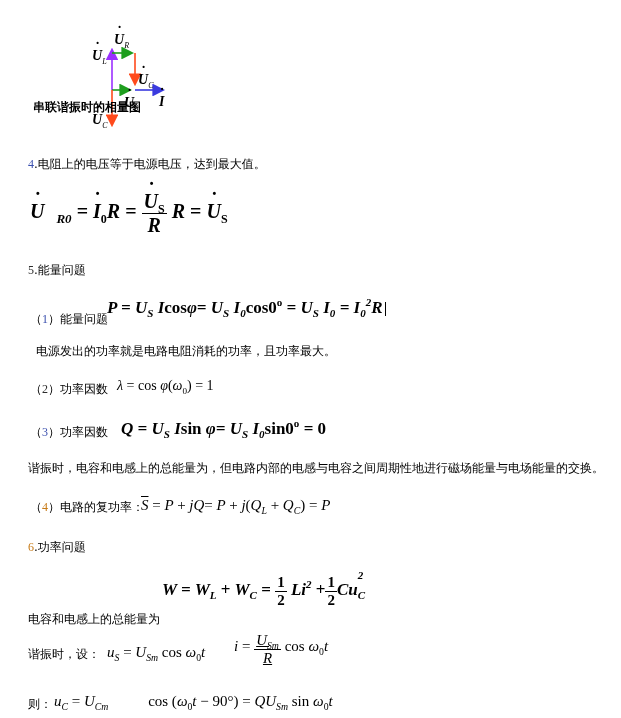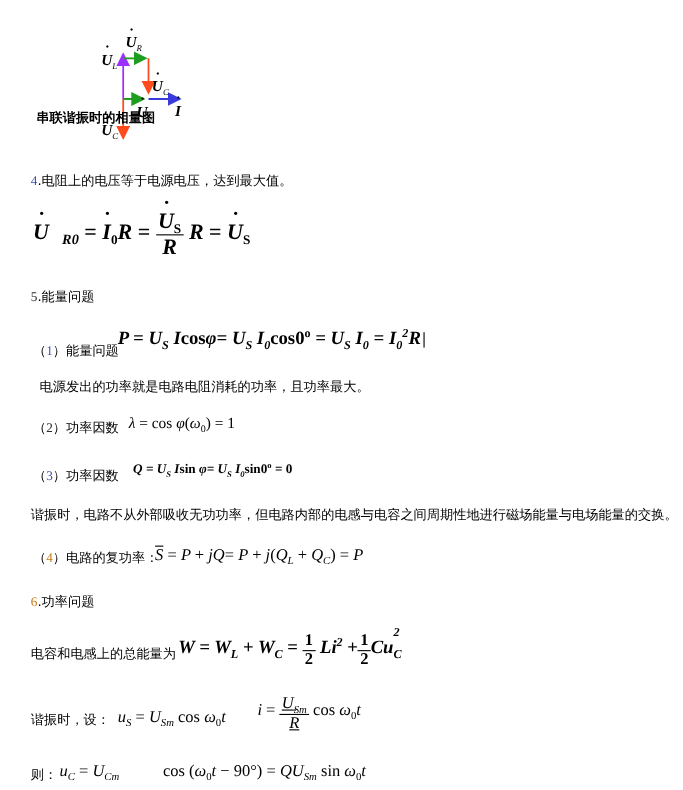--- a/index.html
+++ b/index.html
@@ -100,38 +100,38 @@
 <div class="abs txt" style="left:30px;top:382px;">
   <span>（</span><span class="num">2</span><span>）功率因数</span>
 </div>
 <div class="abs m" style="left:117px;top:378px;font-size:14px;">
   <span class="mi">λ</span> = cos <span class="mi">φ</span>(<span class="mi">ω</span><sub>0</sub>) = 1
 </div>
 
 <div class="abs txt" style="left:30px;top:425px;">
   <span>（</span><span class="num blue">3</span><span>）功率因数</span>
 </div>
-<div class="abs mb mi" style="left:121px;top:419px;font-size:12px;text-align:center;">
+<div class="abs mb mi" style="left:121px;top:419px;font-size:17px;text-align:center;">
   Q = U<sub>S</sub> I<span style="font-style:normal;">sin </span>φ= U<sub>S</sub> I<sub>0</sub><span style="font-style:normal;">sin0<sup>o</sup> = 0</span>
 </div>
 
-<div class="abs txt" style="left:28px;top:461px;">谐振时，电路不从外部吸收无功功率，但电路内部的电感与电容之间周期性地进行磁场能量与电场能量的交换。</div>
+<div class="abs txt" style="left:28px;top:461px;">谐振时，电容和电感上的总能量为，但电路内部的电感与电容之间周期性地进行磁场能量与电场能量的交换。</div>
 
 <div class="abs txt" style="left:30px;top:500px;">
   <span>（</span><span class="num orange">4</span><span>）电路的复功率：</span>
 </div>
 <div class="abs m mi" style="left:141px;top:497px;font-size:15px;">
   <span class="overline">S</span> <span style="font-style:normal;">=</span> P <span style="font-style:normal;">+</span> jQ<span style="font-style:normal;">=</span> P <span style="font-style:normal;">+</span> j<span style="font-style:normal;">(</span>Q<sub>L</sub> <span style="font-style:normal;">+</span> Q<sub>C</sub><span style="font-style:normal;">) =</span> P
 </div>
 
 <div class="abs txt" style="left:28px;top:540px;">
   <span class="num orange">6</span><span>.功率问题</span>
 </div>
 
-<div class="abs txt" style="left:28px;top:587px;">电容和电感上的总能量为</div>
+<div class="abs txt" style="left:28px;top:612px;">电容和电感上的总能量为</div>
 <div class="abs mb mi" style="left:162px;top:574px;font-size:17px;">
   W = W<sub>L</sub> <span style="font-style:normal;">+</span> W<sub>C</sub> <span style="font-style:normal;">=</span>
   <span class="frac" style="font-style:normal;font-size:15px;vertical-align:-10px;"><span class="n">1</span><span>2</span></span> Li<sup>2</sup>
   <span style="font-style:normal;">+</span><span class="frac" style="font-style:normal;font-size:15px;vertical-align:-10px;"><span class="n">1</span><span>2</span></span>Cu<sub style="position:relative;"><span style="position:absolute;top:-14px;left:0;">2</span>C</sub>
 </div>
 
 <div class="abs txt" style="left:28px;top:647px;">谐振时，设：</div>
 <div class="abs m mi" style="left:107px;top:644px;font-size:15px;">
   u<sub>S</sub> <span style="font-style:normal;">=</span> U<sub>Sm</sub> <span style="font-style:normal;">cos</span> ω<sub style="font-style:normal;">0</sub>t
 </div>

